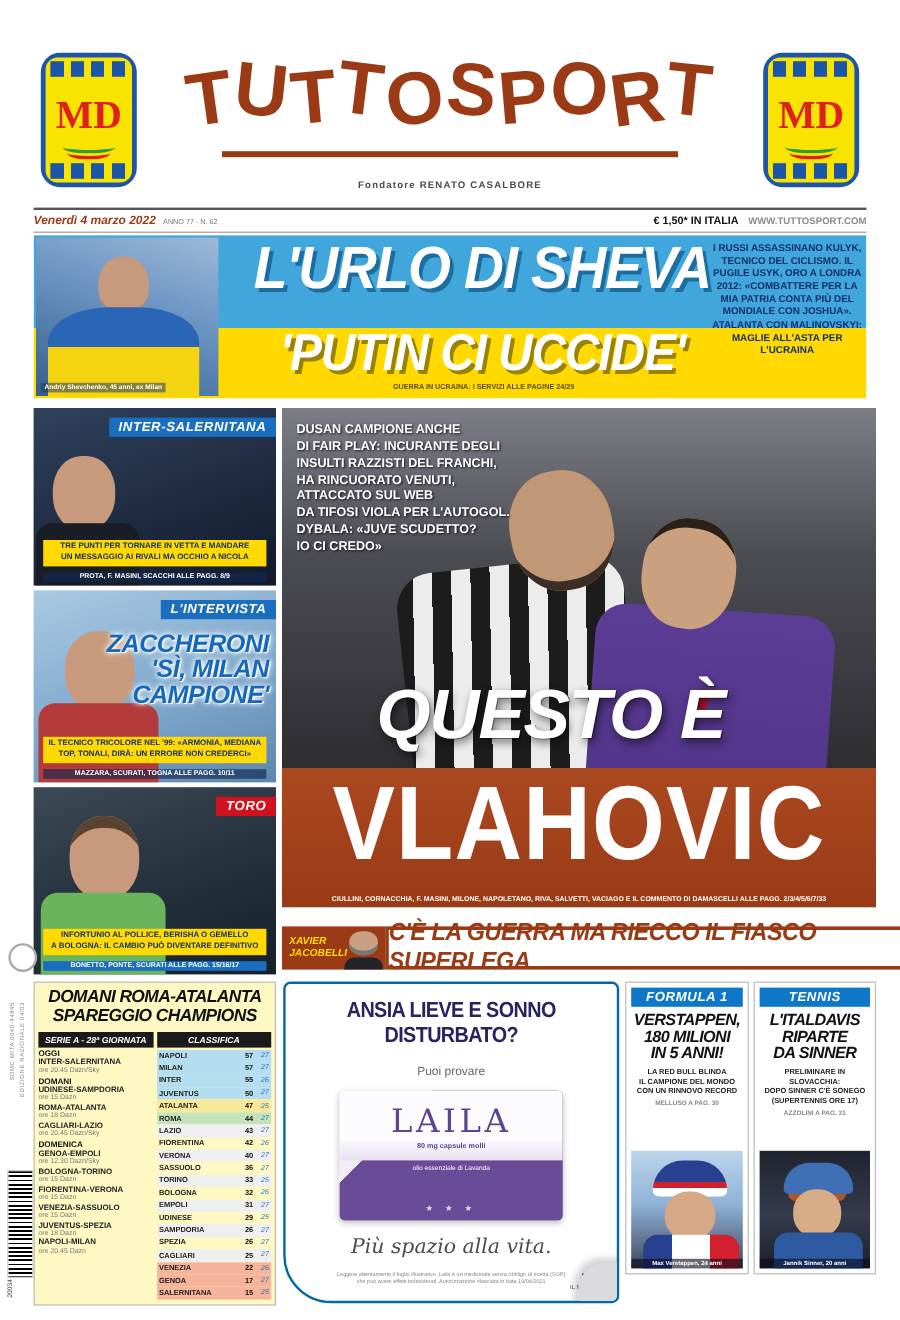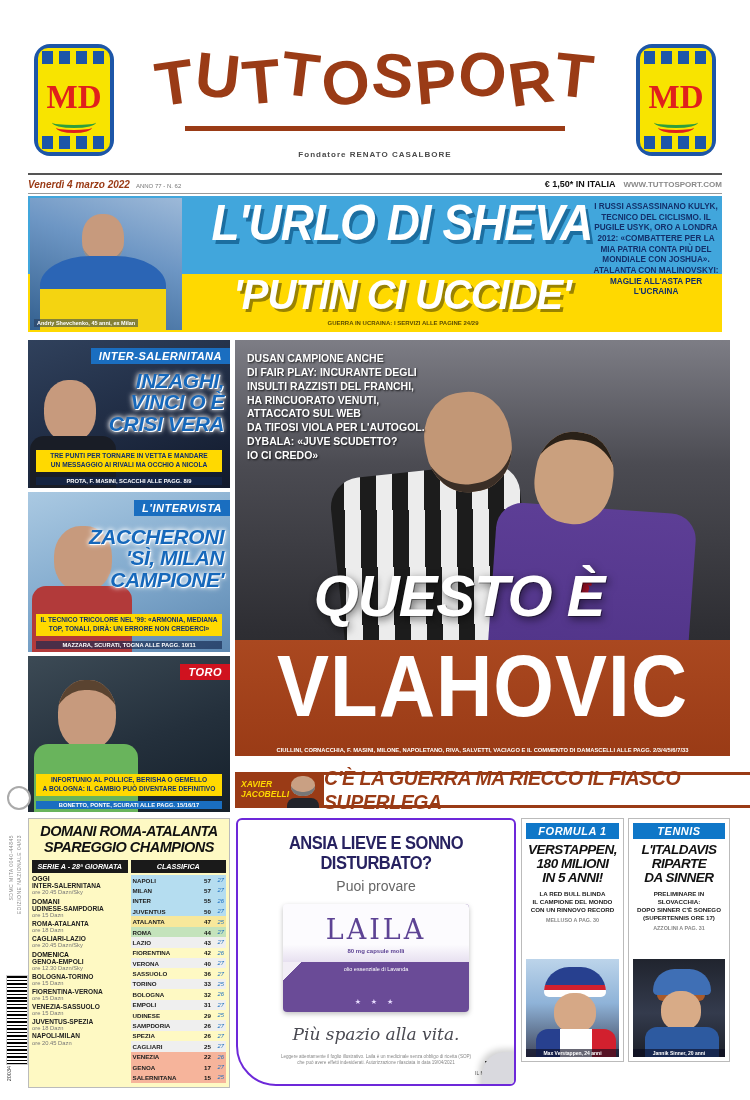--- a/index.html
+++ b/index.html
@@ -127,25 +127,25 @@
   .st-row.plain:nth-child(odd){background:#efefef;}
   .zone-cl{background:#b5ddf0;}
   .zone-el{background:#f8e89b;}
   .zone-ecl{background:#c4e3bb;}
   .zone-rel{background:#f6b49b;}
   .st-team{flex:1;font-size:6.2px;font-weight:800;color:#222;}
   .st-pts{width:16px;text-align:right;font-size:6.2px;font-weight:900;color:#111;}
   .st-gp{width:13px;text-align:right;font-size:5.8px;color:#1a6ec0;font-style:italic;}
 
   
-  .ad{left:236px;top:818px;width:280px;height:268px;background:#fff;border:2px solid #6d28d9;
+  .ad{left:236px;top:818px;width:280px;height:268px;background:#fff;border:2px solid #0369a1;
      border-radius:6px 6px 6px 40px;box-sizing:border-box;overflow:hidden;}
   .ad-h{margin-top:14px;text-align:center;font-weight:900;font-size:16.5px;color:#272260;
      letter-spacing:-.5px;transform:scaleY(1.1);}
-  .ad-sub{margin-top:6px;text-align:center;font-size:14px;color:#666;}
+  .ad-sub{margin-top:16px;text-align:center;font-size:10px;color:#666;}
   .ad-box{margin:10px auto 0;width:186px;height:108px;border-radius:4px;position:relative;overflow:hidden;
      background:linear-gradient(135deg,#f2eef6 0 26%,#6a4b97 26% 100%);
      box-shadow:0 2px 5px rgba(0,0,0,.25);}
   .ad-box-top{position:absolute;top:0;left:0;right:0;height:58px;
      background:linear-gradient(180deg,#fcfbfe 0 70%,#e7e0f0 100%);}
   .ad-brand{position:absolute;top:10px;width:100%;text-align:center;font-size:27px;color:#5d4394;
      font-family:"DejaVu Serif",serif;letter-spacing:3px;}
   .ad-line1{position:absolute;top:44px;width:100%;text-align:center;font-size:6px;color:#5d4394;font-weight:bold;}
   .ad-line2{position:absolute;top:62px;width:100%;text-align:center;font-size:5.5px;color:#fff;}
   .ad-stars{position:absolute;bottom:6px;width:100%;text-align:center;font-size:7px;color:#e8ddff;letter-spacing:4px;}
@@ -245,23 +245,20 @@
 MIA PATRIA CONTA PIÙ DEL
 MONDIALE CON JOSHUA».
 ATALANTA CON MALINOVSKYI:
 MAGLIE ALL'ASTA PER L'UCRAINA</div>
   </div>
 
   <div class="abs lbox" style="top:340px;height:148px;background:linear-gradient(160deg,#30415c 0%,#1d2940 60%,#121a2c 100%);">
     <div class="face" style="left:16px;top:40px;width:52px;height:62px;"></div>
     <div class="torso" style="left:2px;top:96px;width:86px;height:52px;background:#191d26;"></div>
     <div class="badge badge-blue">INTER-SALERNITANA</div>
-    <div class="lbox-h blue pre" style="top:30px;">INZAGHI,
-VINCI O È
-CRISI VERA</div>
     <div class="lbox-sub pre" style="bottom:16px;">TRE PUNTI PER TORNARE IN VETTA E MANDARE
 UN MESSAGGIO AI RIVALI MA OCCHIO A NICOLA</div>
     <div class="lbox-by" style="bottom:3px;">PROTA, F. MASINI, SCACCHI ALLE PAGG. 8/9</div>
   </div>
 
   <div class="abs lbox" style="top:492px;height:160px;background:linear-gradient(160deg,#aac9e2 0%,#7fa8cc 55%,#5c87b0 100%);">
     <div class="face" style="left:26px;top:34px;width:58px;height:66px;"></div>
     <div class="torso" style="left:4px;top:94px;width:100px;height:66px;background:#b23a3a;"></div>
     <div class="badge badge-blue">L'INTERVISTA</div>
     <div class="lbox-h blue pre" style="top:34px;">ZACCHERONI

